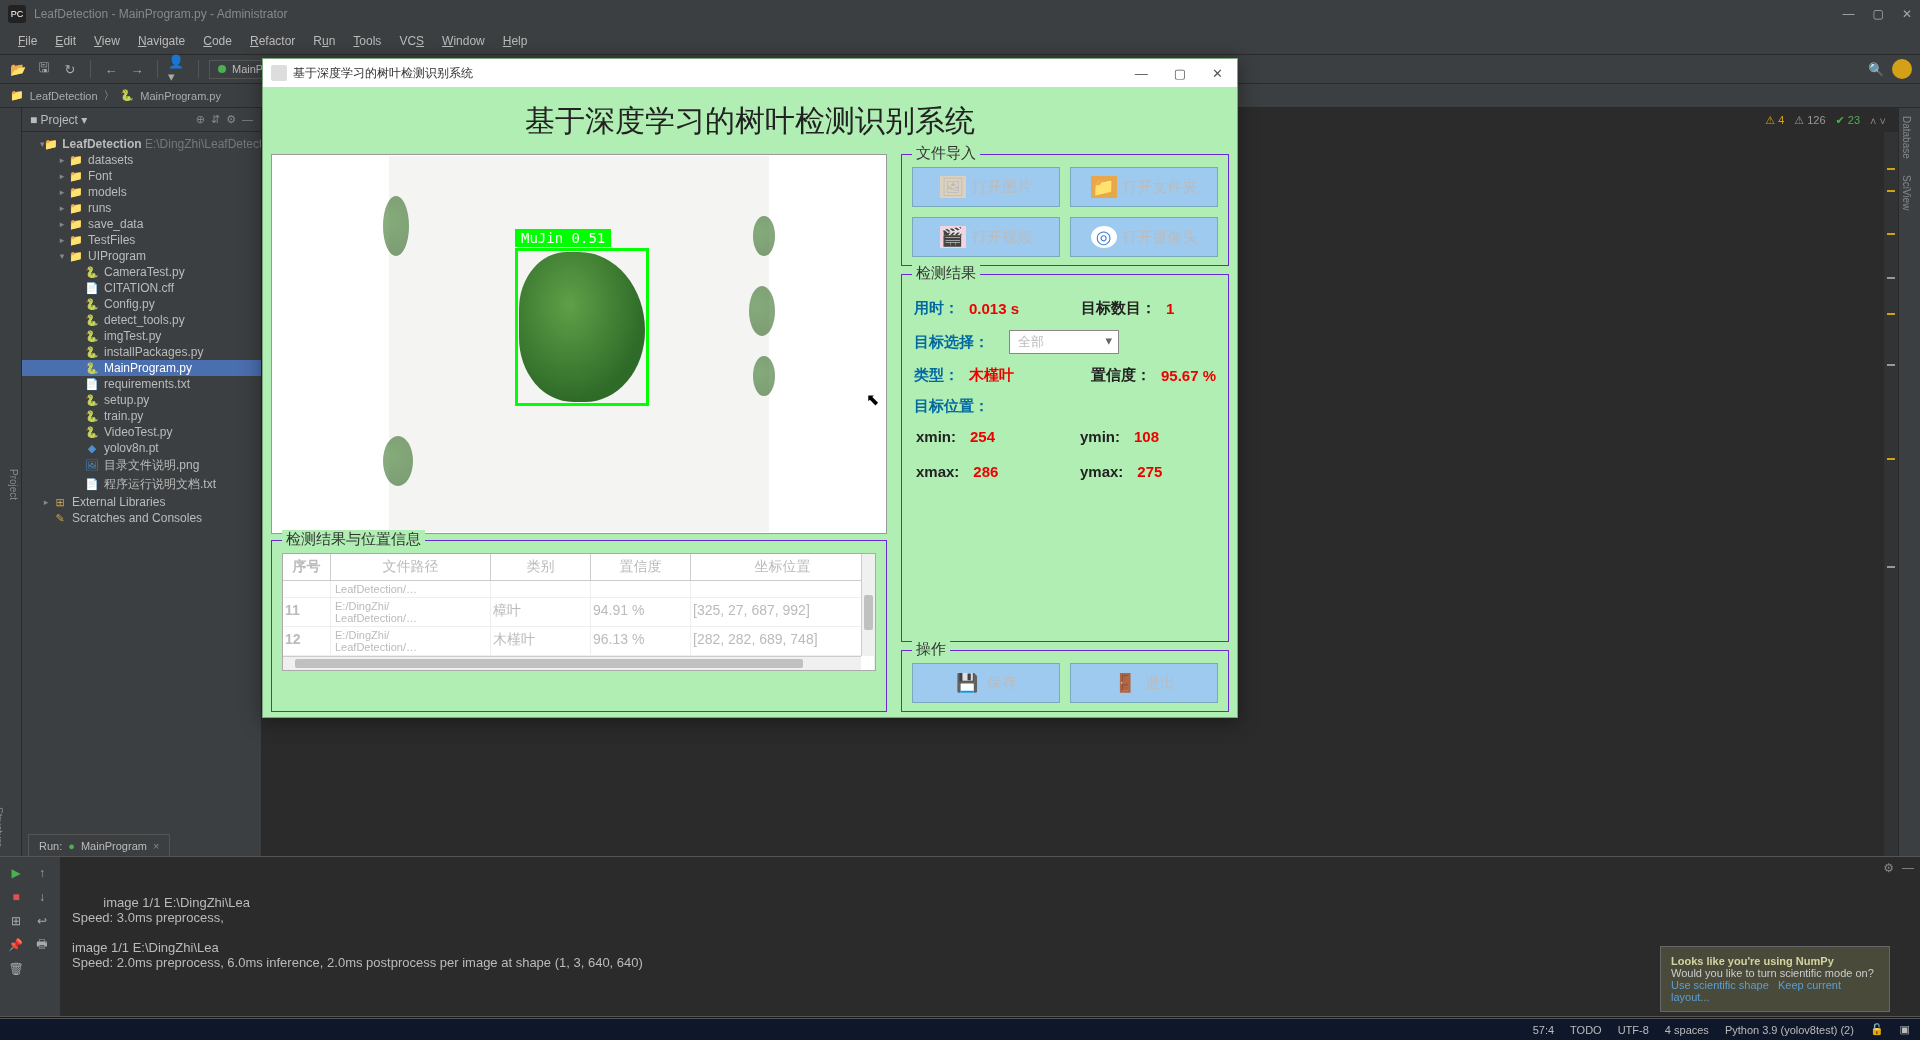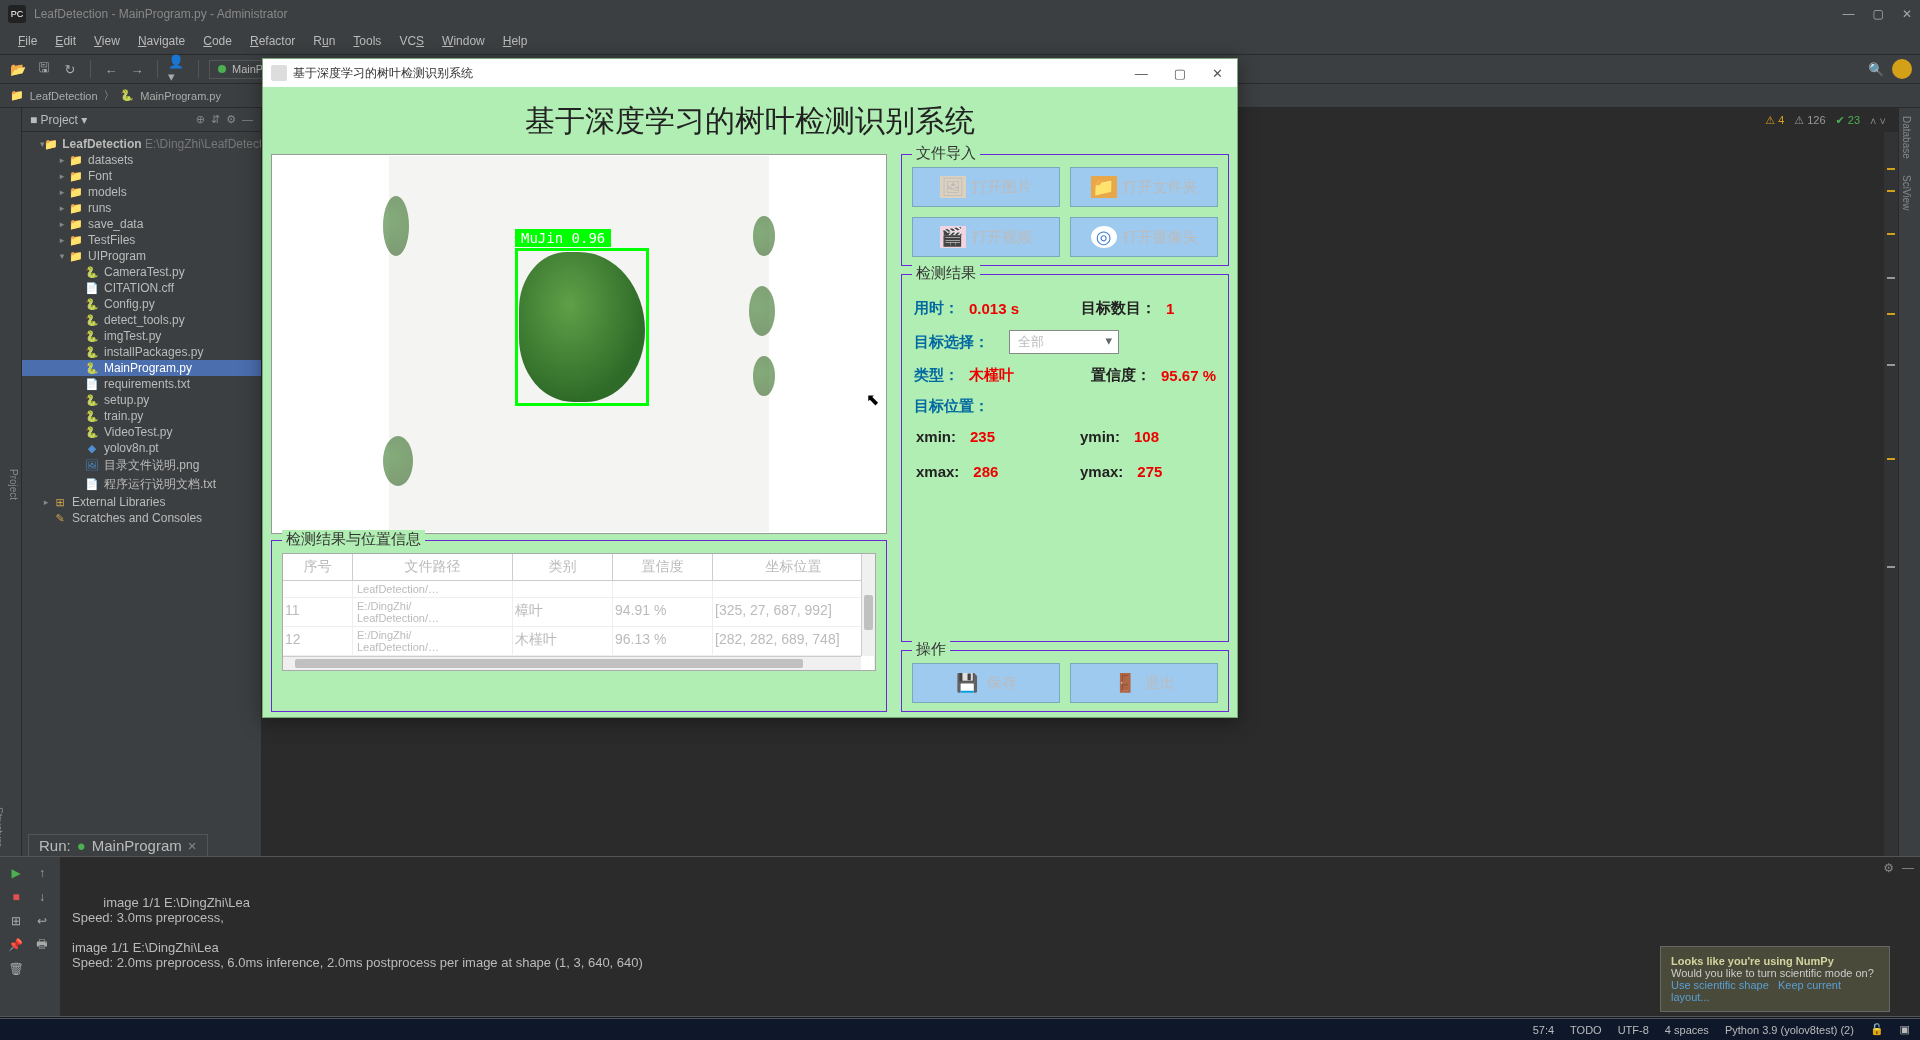--- a/index.html
+++ b/index.html
@@ -45,21 +45,21 @@
 .folder-i { color:#b8a06b; } .py-i { color:#5090d0; }
 
 .editor-area { flex:1; background:#2b2b2b; position:relative; }
 .editor-indicators { position:absolute; top:6px; right:12px; font-size:11px; display:flex; gap:10px; align-items:center; }
 .ind-warn { color:#d4a017; } .ind-weak { color:#999; } .ind-typo { color:#4caf50; }
 .minimap { position:absolute; right:0; top:24px; bottom:0; width:14px; background:#313335; }
 .minimap .mark { position:absolute; width:8px; height:2px; right:3px; }
 
 
 .run-pane { height:160px; background:#2b2b2b; border-top:1px solid #555; display:flex; }
-.run-tab { position:absolute; height:22px; background:#3c3f41; padding:0 10px; font-size:15px; display:flex; align-items:center; gap:6px; margin-top:-22px; border:1px solid #555; border-bottom:none; }
+.run-tab { position:absolute; height:22px; background:#3c3f41; padding:0 10px; font-size:11px; display:flex; align-items:center; gap:6px; margin-top:-22px; border:1px solid #555; border-bottom:none; }
 .run-gutter { width:60px; background:#3c3f41; display:flex; flex-direction:column; padding:6px; gap:4px; }
 .run-gutter .rg-row { display:flex; gap:6px; }
 .run-gutter .rg-btn { width:20px; height:20px; color:#aaa; font-size:12px; display:flex; align-items:center; justify-content:center; cursor:pointer; }
 .run-output { flex:1; padding:8px 12px; font-family:Consolas,monospace; font-size:13px; color:#bbb; white-space:pre; overflow:hidden; position:relative; }
 .run-right-tools { position:absolute; right:6px; top:4px; display:flex; gap:8px; color:#888; font-size:12px; }
 
 .notif { position:absolute; right:30px; bottom:28px; width:230px; background:#4a4a3a; border:1px solid #666; padding:8px 10px; font-size:11px; color:#ccc; }
 .notif .title-n { color:#d4d4a0; font-weight:bold; }
 .notif a { color:#5a9fd4; cursor:pointer; }
 
@@ -90,21 +90,21 @@
 .group-box .legend { position:absolute; top:-11px; left:10px; background:#b1eeb3; padding:0 4px; font-size:15px; color:#333; font-family:"Microsoft YaHei"; }
 
 .results-group { flex:1; }
 .results-table { width:100%; height:118px; background:#fff; border:1px solid #aaa; position:relative; overflow:hidden; }
 .rt-header { display:flex; border-bottom:1px solid #ccc; font-size:14px; }
 .rt-header div { padding:4px 0; text-align:center; border-right:1px solid #ccc; }
 .rt-body { overflow:hidden; }
 .rt-row { display:flex; font-size:14px; border-bottom:1px solid #eee; }
 .rt-row div { padding:4px 2px; text-align:left; border-right:1px solid #eee; overflow:hidden; white-space:nowrap; text-overflow:ellipsis; }
 .rt-row .path { text-align:left; font-size:11px; line-height:1.1; padding:2px 4px; }
-.col-id { width:70px; } .col-path { width:160px; } .col-cls { width:100px; } .col-conf { width:100px; } .col-coord { flex:1; }
+.col-id { width:48px;font-weight:bold; } .col-path { width:160px; } .col-cls { width:100px; } .col-conf { width:100px; } .col-coord { flex:1; }
 .rt-scroll-v { position:absolute; right:0; top:0; bottom:14px; width:14px; background:#f0f0f0; border-left:1px solid #ccc; }
 .rt-scroll-v .thumb { position:absolute; left:2px; right:2px; top:40%; height:35px; background:#c0c0c0; border-radius:2px; }
 .rt-scroll-h { position:absolute; left:0; right:14px; bottom:0; height:14px; background:#f0f0f0; border-top:1px solid #ccc; }
 .rt-scroll-h .thumb { position:absolute; top:2px; bottom:2px; left:2%; width:88%; background:#c0c0c0; border-radius:2px; }
 
 .right-col { flex:1; display:flex; flex-direction:column; gap:8px; }
 .btn-grid { display:grid; grid-template-columns:1fr 1fr; gap:10px; }
 .app-btn { background:#9ecaf0; border:1px solid #7ab; padding:8px 4px; display:flex; align-items:center; justify-content:center; gap:6px; font-size:15px; cursor:pointer; font-family:"Microsoft YaHei"; }
 .app-btn .ico { width:26px; height:22px; display:flex; align-items:center; justify-content:center; font-size:18px; }
 .ico-img { background:#dcd0bf; } .ico-folder { background:#e8a84a; color:#fff; } .ico-video { background:#f0d5e0; } .ico-cam { background:#fff; border-radius:50%; color:#3a7ad4; }
@@ -344,21 +344,21 @@
       <div class="left-col">
         <div class="preview">
           <div class="preview-inner">
             <div class="leaf-edge" style="left:-6px;top:40px;width:26px;height:60px;border-radius:50%"></div>
             <div class="leaf-edge" style="right:-6px;top:60px;width:22px;height:40px;border-radius:50%"></div>
             <div class="leaf-edge" style="right:-6px;top:130px;width:26px;height:50px;border-radius:50%"></div>
             <div class="leaf-edge" style="right:-6px;top:200px;width:22px;height:40px;border-radius:50%"></div>
             <div class="leaf-edge" style="left:-6px;top:280px;width:30px;height:50px;border-radius:50%"></div>
             <div class="leaf-main"></div>
             <div class="bbox" style="left:126px;top:92px;width:134px;height:158px">
-              <div class="bbox-label">MuJin 0.96</div>
+              <div class="bbox-label">MuJin 0.51</div>
             </div>
           </div>
         </div>
         <div class="group-box results-group">
           <div class="legend">检测结果与位置信息</div>
           <div class="results-table">
             <div class="rt-header" id="rt-header">
                 <div class="col-id">序号</div>
                 <div class="col-path">文件路径</div>
                 <div class="col-cls">类别</div>
@@ -442,21 +442,21 @@
           <div class="detect-line">
             <span class="lbl">类型：</span>
             <span class="val">木槿叶</span>
             <span class="lbl2">置信度：</span>
             <span class="val2">95.67 %</span>
           </div>
           <div class="detect-line">
               <span class="lbl">目标位置：</span>
             </div>
           <div class="pos-grid">
-            <div class="pos-item"><span class="pl">xmin:</span><span class="pv">235</span></div>
+            <div class="pos-item"><span class="pl">xmin:</span><span class="pv">254</span></div>
             <div class="pos-item"><span class="pl">ymin:</span><span class="pv">108</span></div>
             <div class="pos-item"><span class="pl">xmax:</span><span class="pv">286</span></div>
             <div class="pos-item"><span class="pl">ymax:</span><span class="pv">275</span></div>
           </div>
         </div>
         <div class="group-box op-group">
           <div class="legend">操作</div>
           <div class="btn-grid">
             <div class="app-btn">
                 <div class="ico">💾</div>

